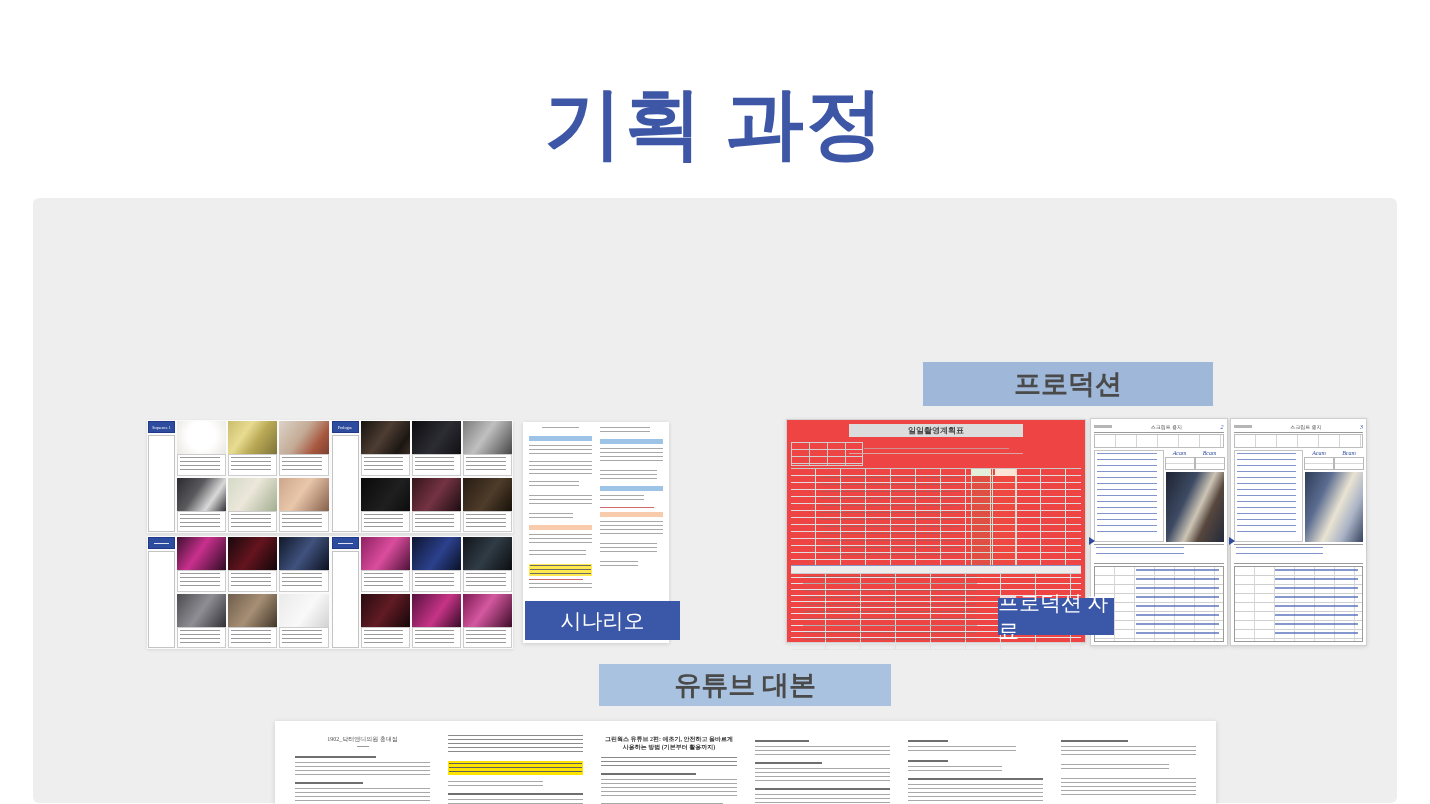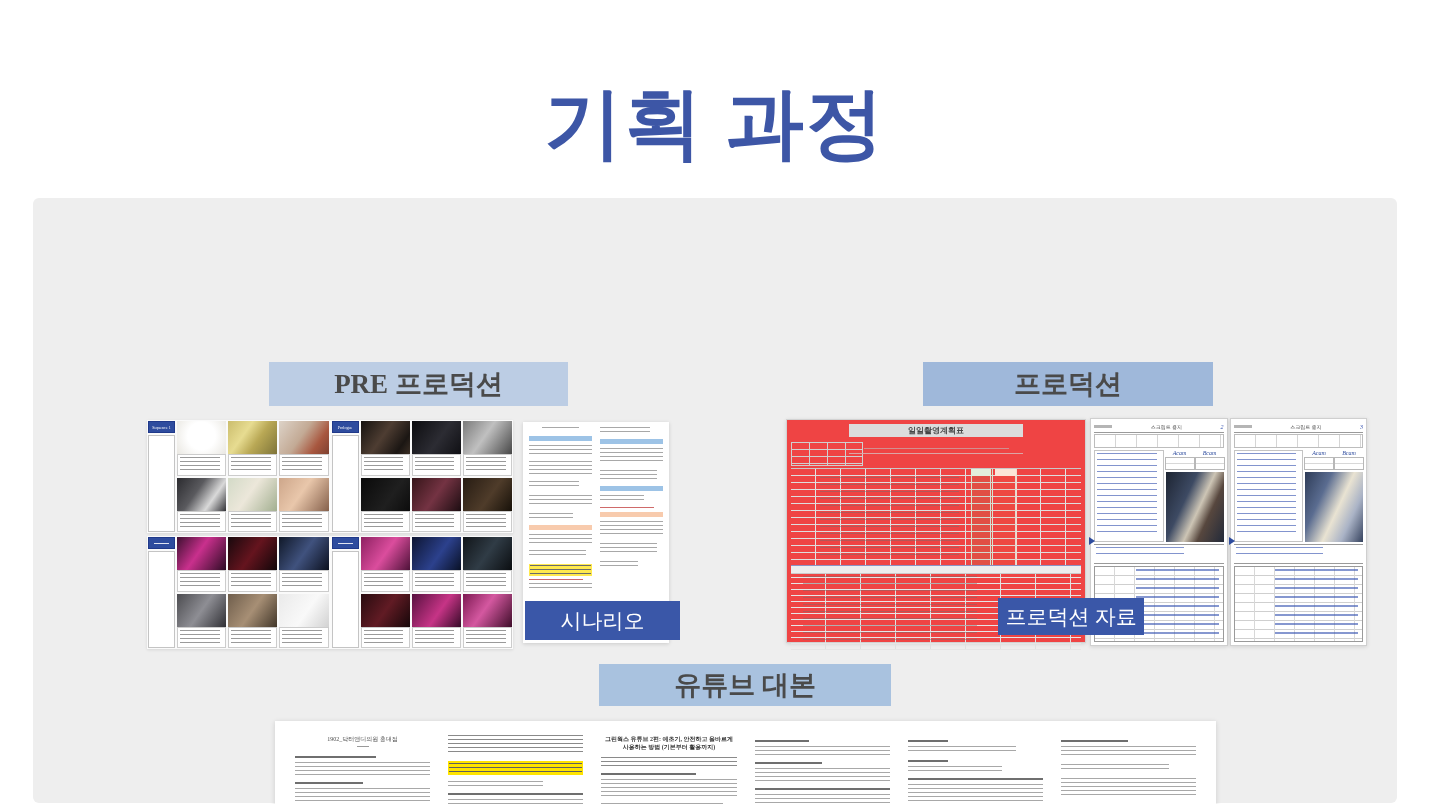--- a/index.html
+++ b/index.html
@@ -19,21 +19,21 @@
               font-weight:700;font-size:27px;color:#4a4a4a;}
   .hdr-pre{left:236px;top:164px;width:299px;height:44px;background:#bccde4;}
   .hdr-prod{left:890px;top:164px;width:290px;height:44px;background:#9fb8da;}
   .hdr-yt{left:566px;top:466px;width:292px;height:42px;background:#a9c2df;}
 
   
   .blue-label{position:absolute;display:flex;align-items:center;justify-content:center;
               background:#3a57a8;color:#ffffff;font-size:21px;font-weight:500;z-index:30;}
   .lbl-conti{left:232px;top:403px;width:208px;height:39px;}
   .lbl-scn{left:492px;top:403px;width:155px;height:39px;}
-  .lbl-proddata{left:965px;top:400px;width:146px;height:37px;}
+  .lbl-proddata{left:965px;top:400px;width:116px;height:37px;}
 
   
   .storyboard{position:absolute;left:114px;top:222px;width:366px;height:229px;
               display:flex;flex-direction:column;gap:3px;z-index:10;}
   .sb-row{flex:1;display:flex;gap:3px;background:#fafafa;padding:1px;box-shadow:0 1px 3px rgba(0,0,0,.10);}
   .sb-page{flex:1;display:flex;gap:2px;}
   .sb-side{width:27px;display:flex;flex-direction:column;}
   .sb-tab{height:10px;background:#2e4c9e;border:1px solid #20398a;color:#fff;font-size:4px;
           display:flex;align-items:center;justify-content:center;overflow:hidden;white-space:nowrap;}
   .sb-tab.blank::after{content:"";width:60%;height:1px;background:rgba(255,255,255,.85);}
@@ -170,21 +170,20 @@
 </style>
 </head>
 <body>
 
 <div class="slide">
 
   <div class="main-title">기획 과정</div>
 
   <div class="panel">
 
-    <div class="sec-header hdr-pre">PRE 프로덕션</div>
     <div class="sec-header hdr-yt">유튜브 대본</div>
     <div class="sec-header hdr-prod">프로덕션</div>
 
     <div class="storyboard">
       <div class="sb-row">
         <div class="sb-page">
           <div class="sb-side">
               <div class="sb-tab">Sequence 1</div>
               <div class="sb-tall"></div>
             </div>

